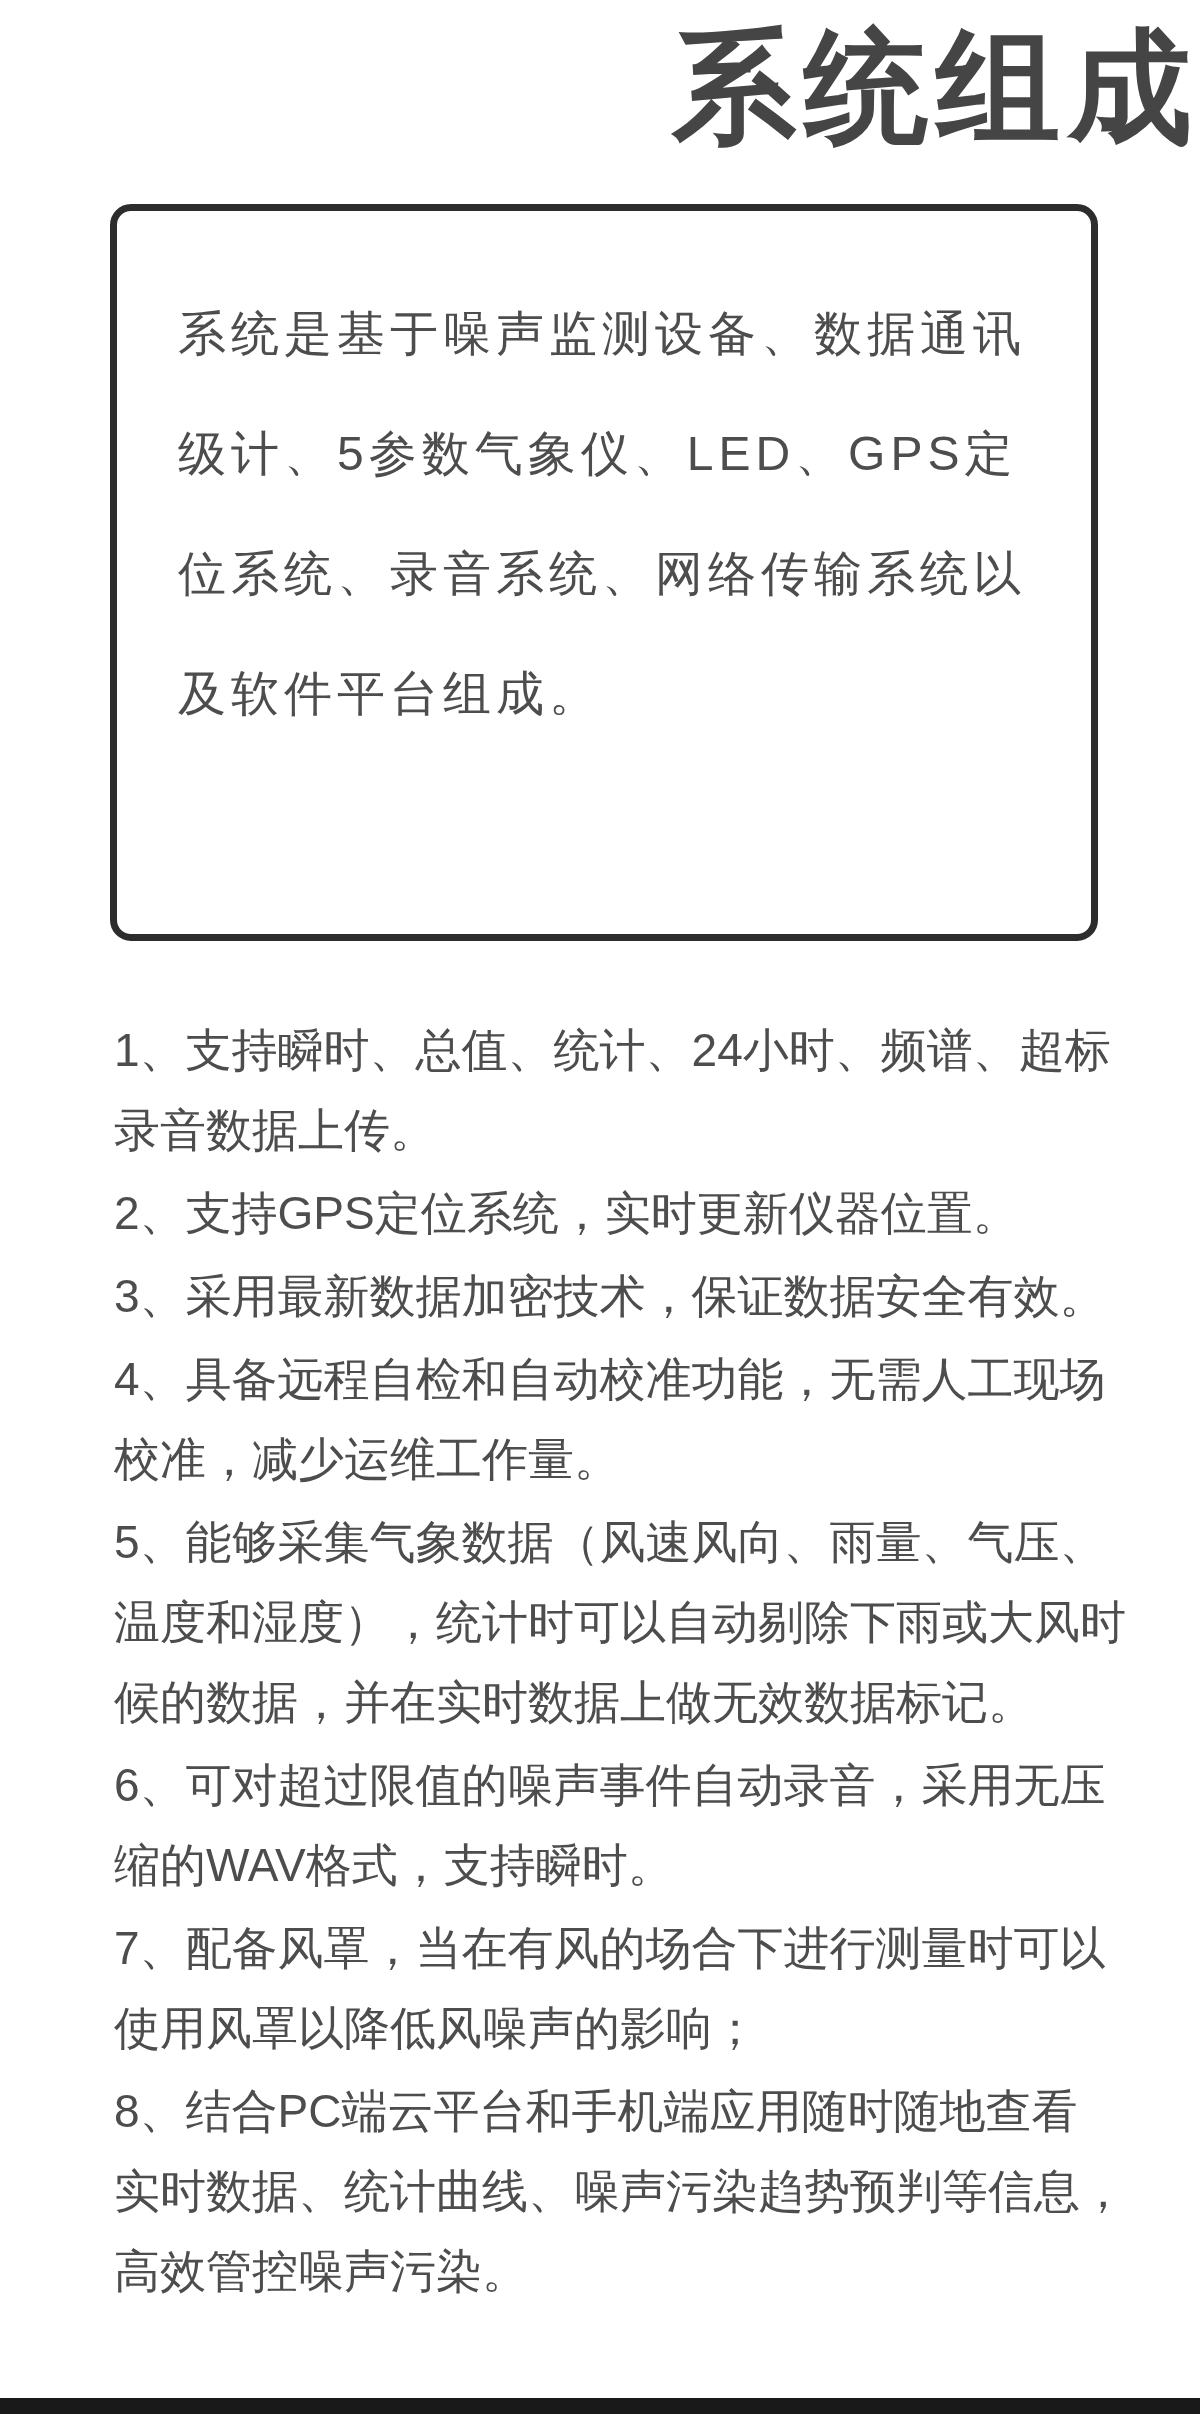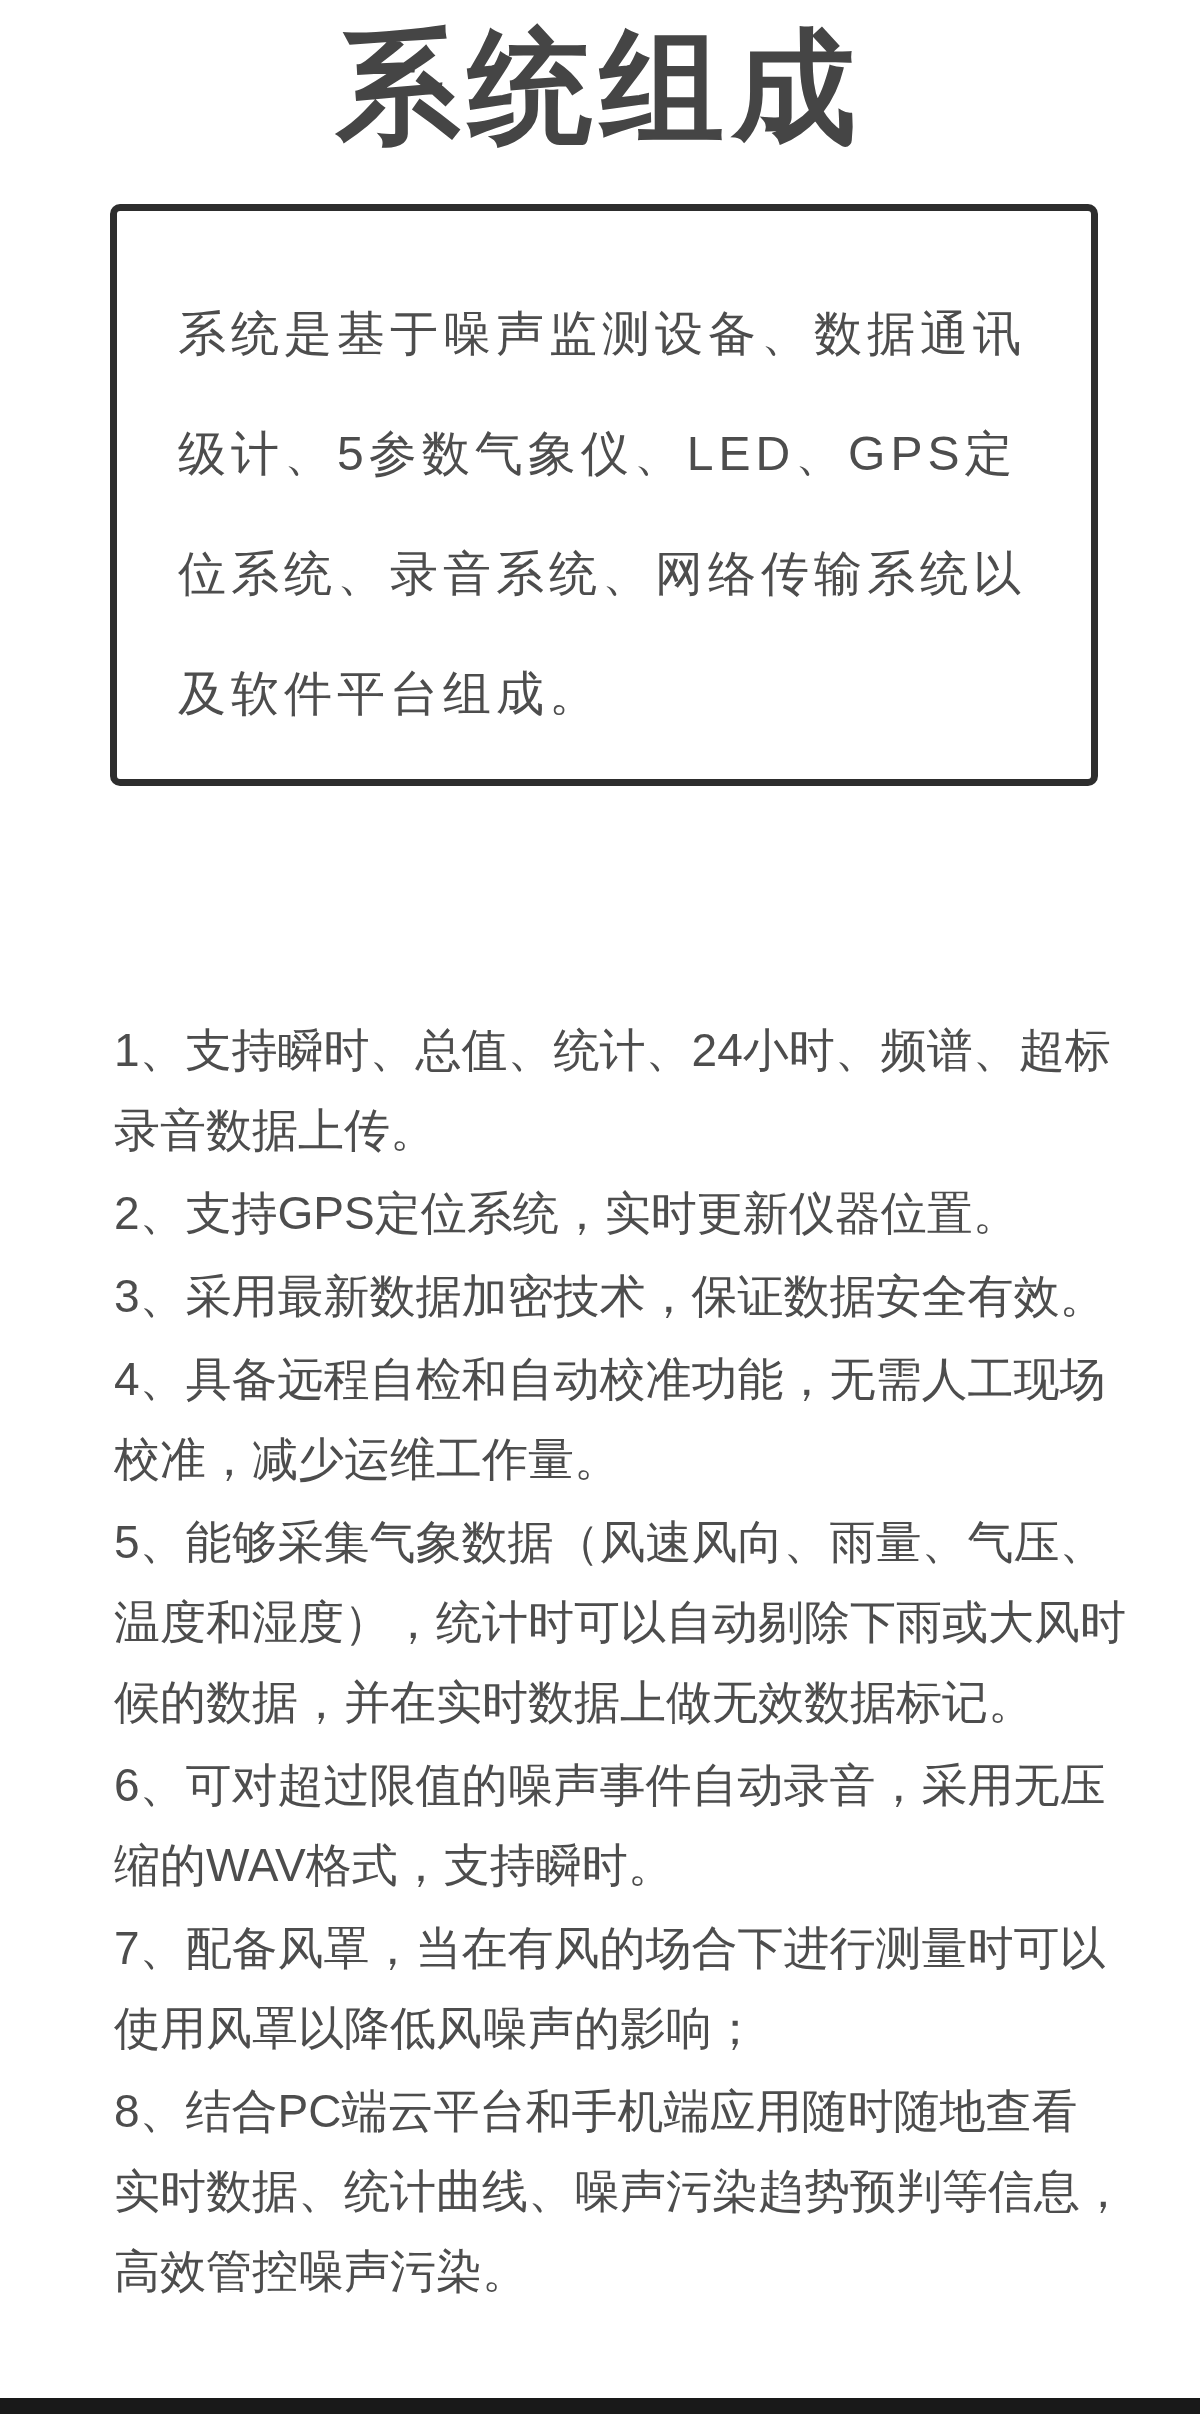--- a/index.html
+++ b/index.html
@@ -6,36 +6,36 @@
   .page {
     position: relative;
     width: 1200px;
     height: 2414px;
     background: #ffffff;
     overflow: hidden;
     font-family: "Liberation Sans", "DejaVu Sans", sans-serif;
   }
   .title {
     margin: 12px 0 16px 0;
-    text-align: center;
+    text-align: right;
     font-size: 124px;
     line-height: 150px;
     font-weight: 900;
     letter-spacing: 8px;
     color: #454545;
   }
   .intro-box {
     position: absolute;
     left: 110px;
     top: 204px;
     width: 988px;
-    height: 582px;
+    height: 737px;
     box-sizing: border-box;
     border: 7px solid #2d2d2d;
-    border-radius: 10px;
+    border-radius: 21px;
     padding: 63px 44px 0 61px;
     background: #ffffff;
   }
   .intro-line {
     margin: 0;
     font-size: 48px;
     line-height: 120px;
     letter-spacing: 5px;
     color: #4d4d4d;
     white-space: nowrap;

